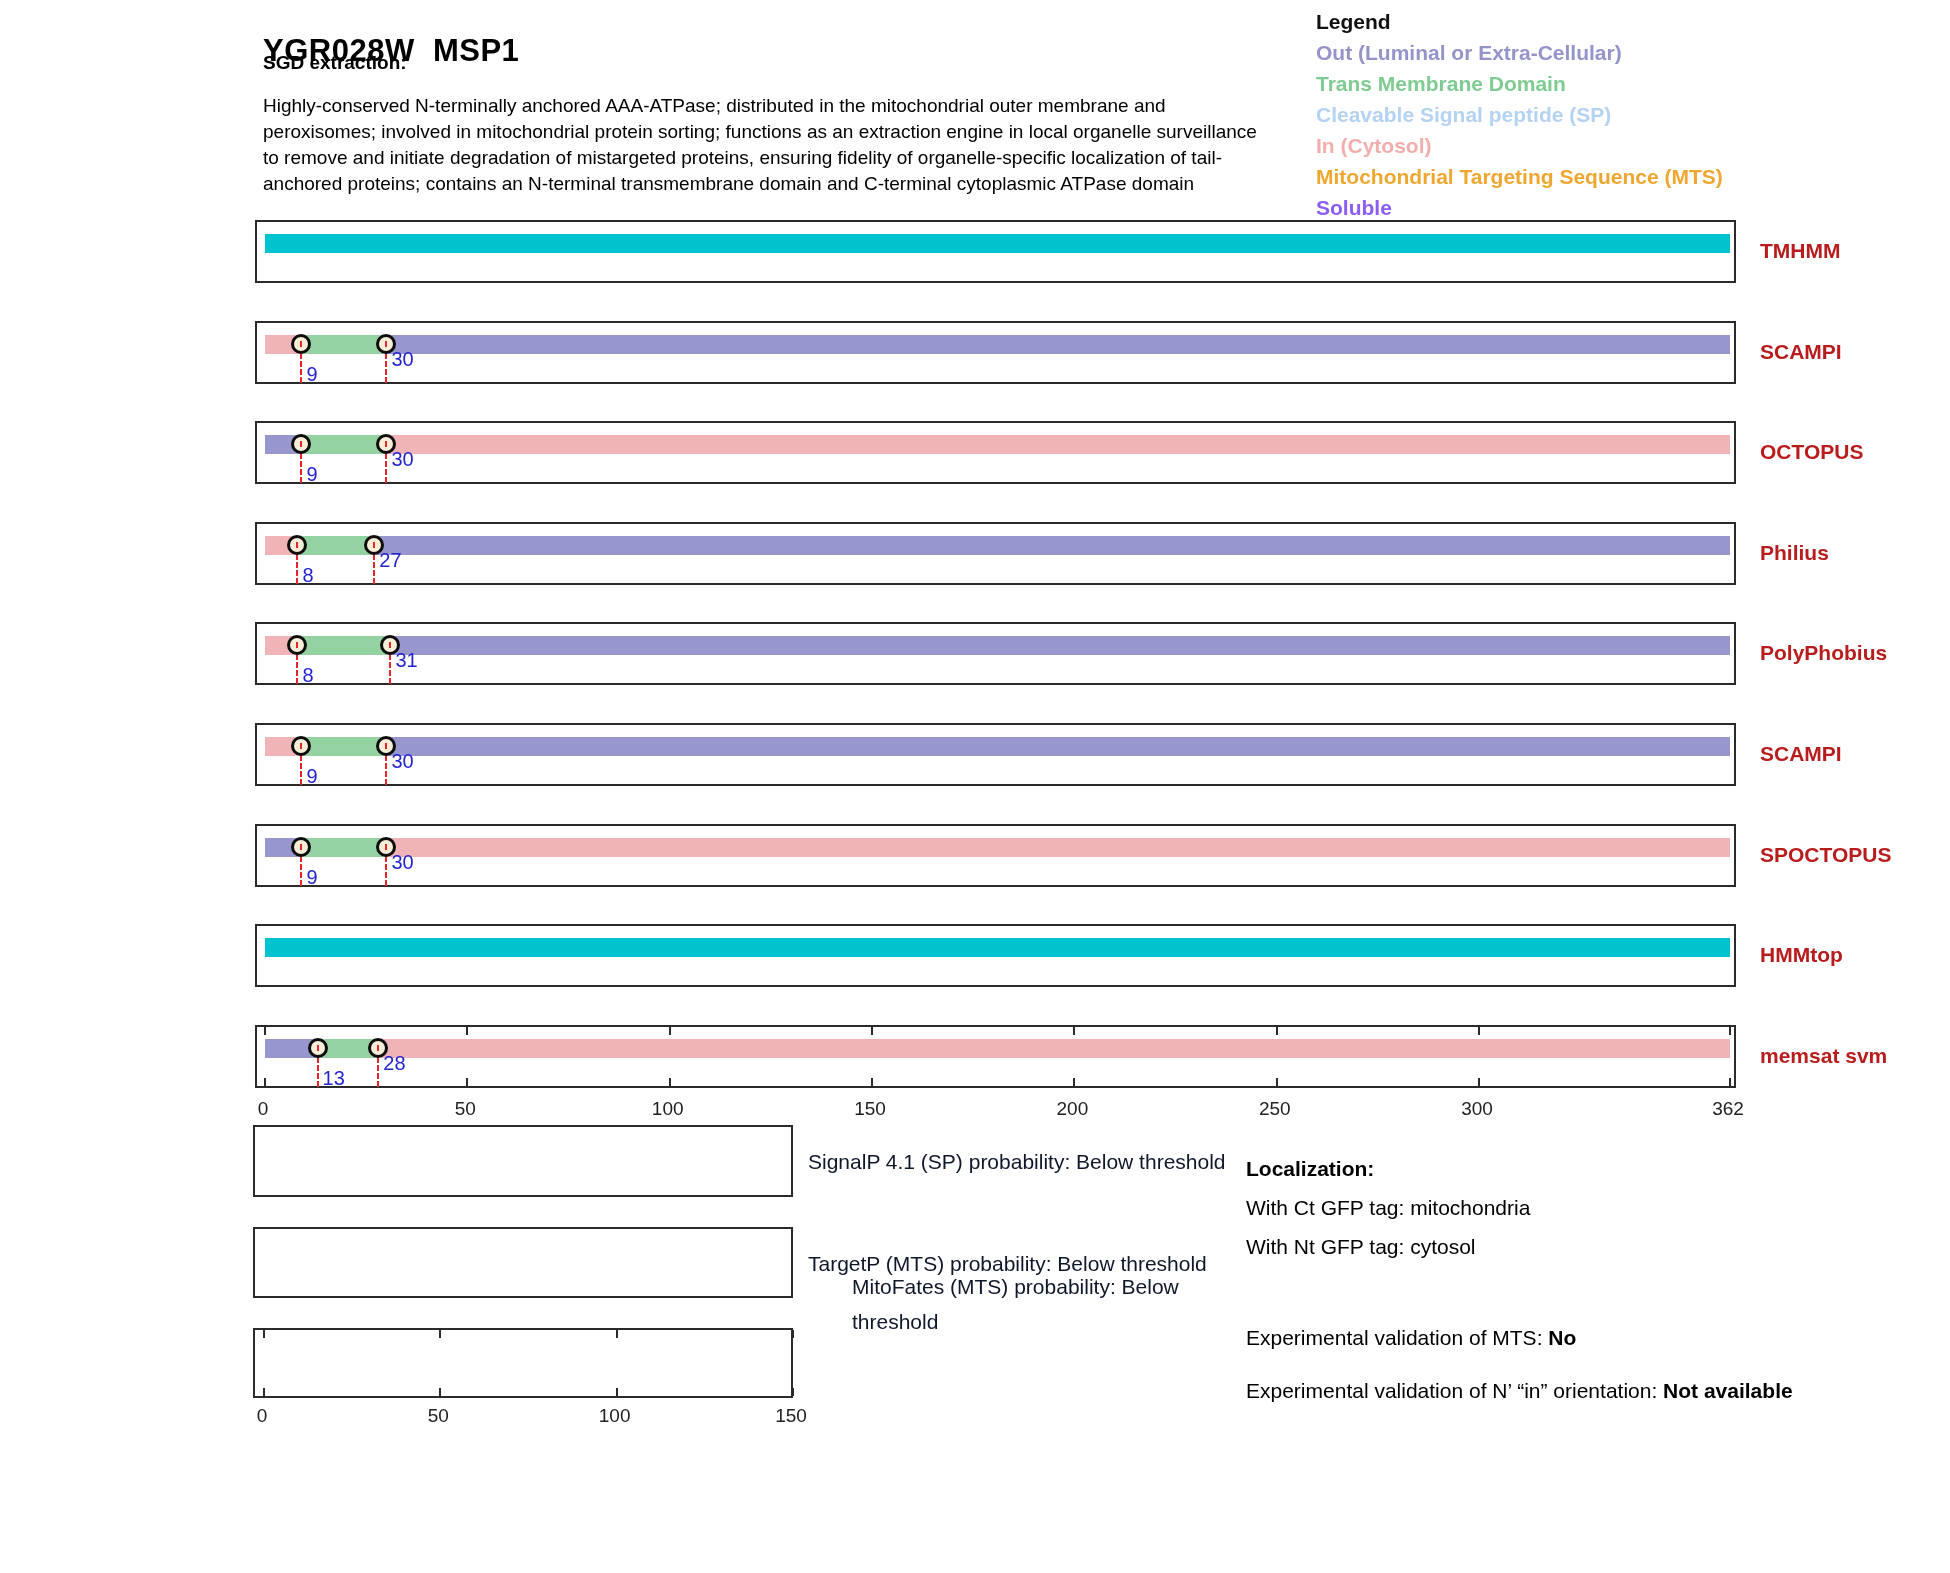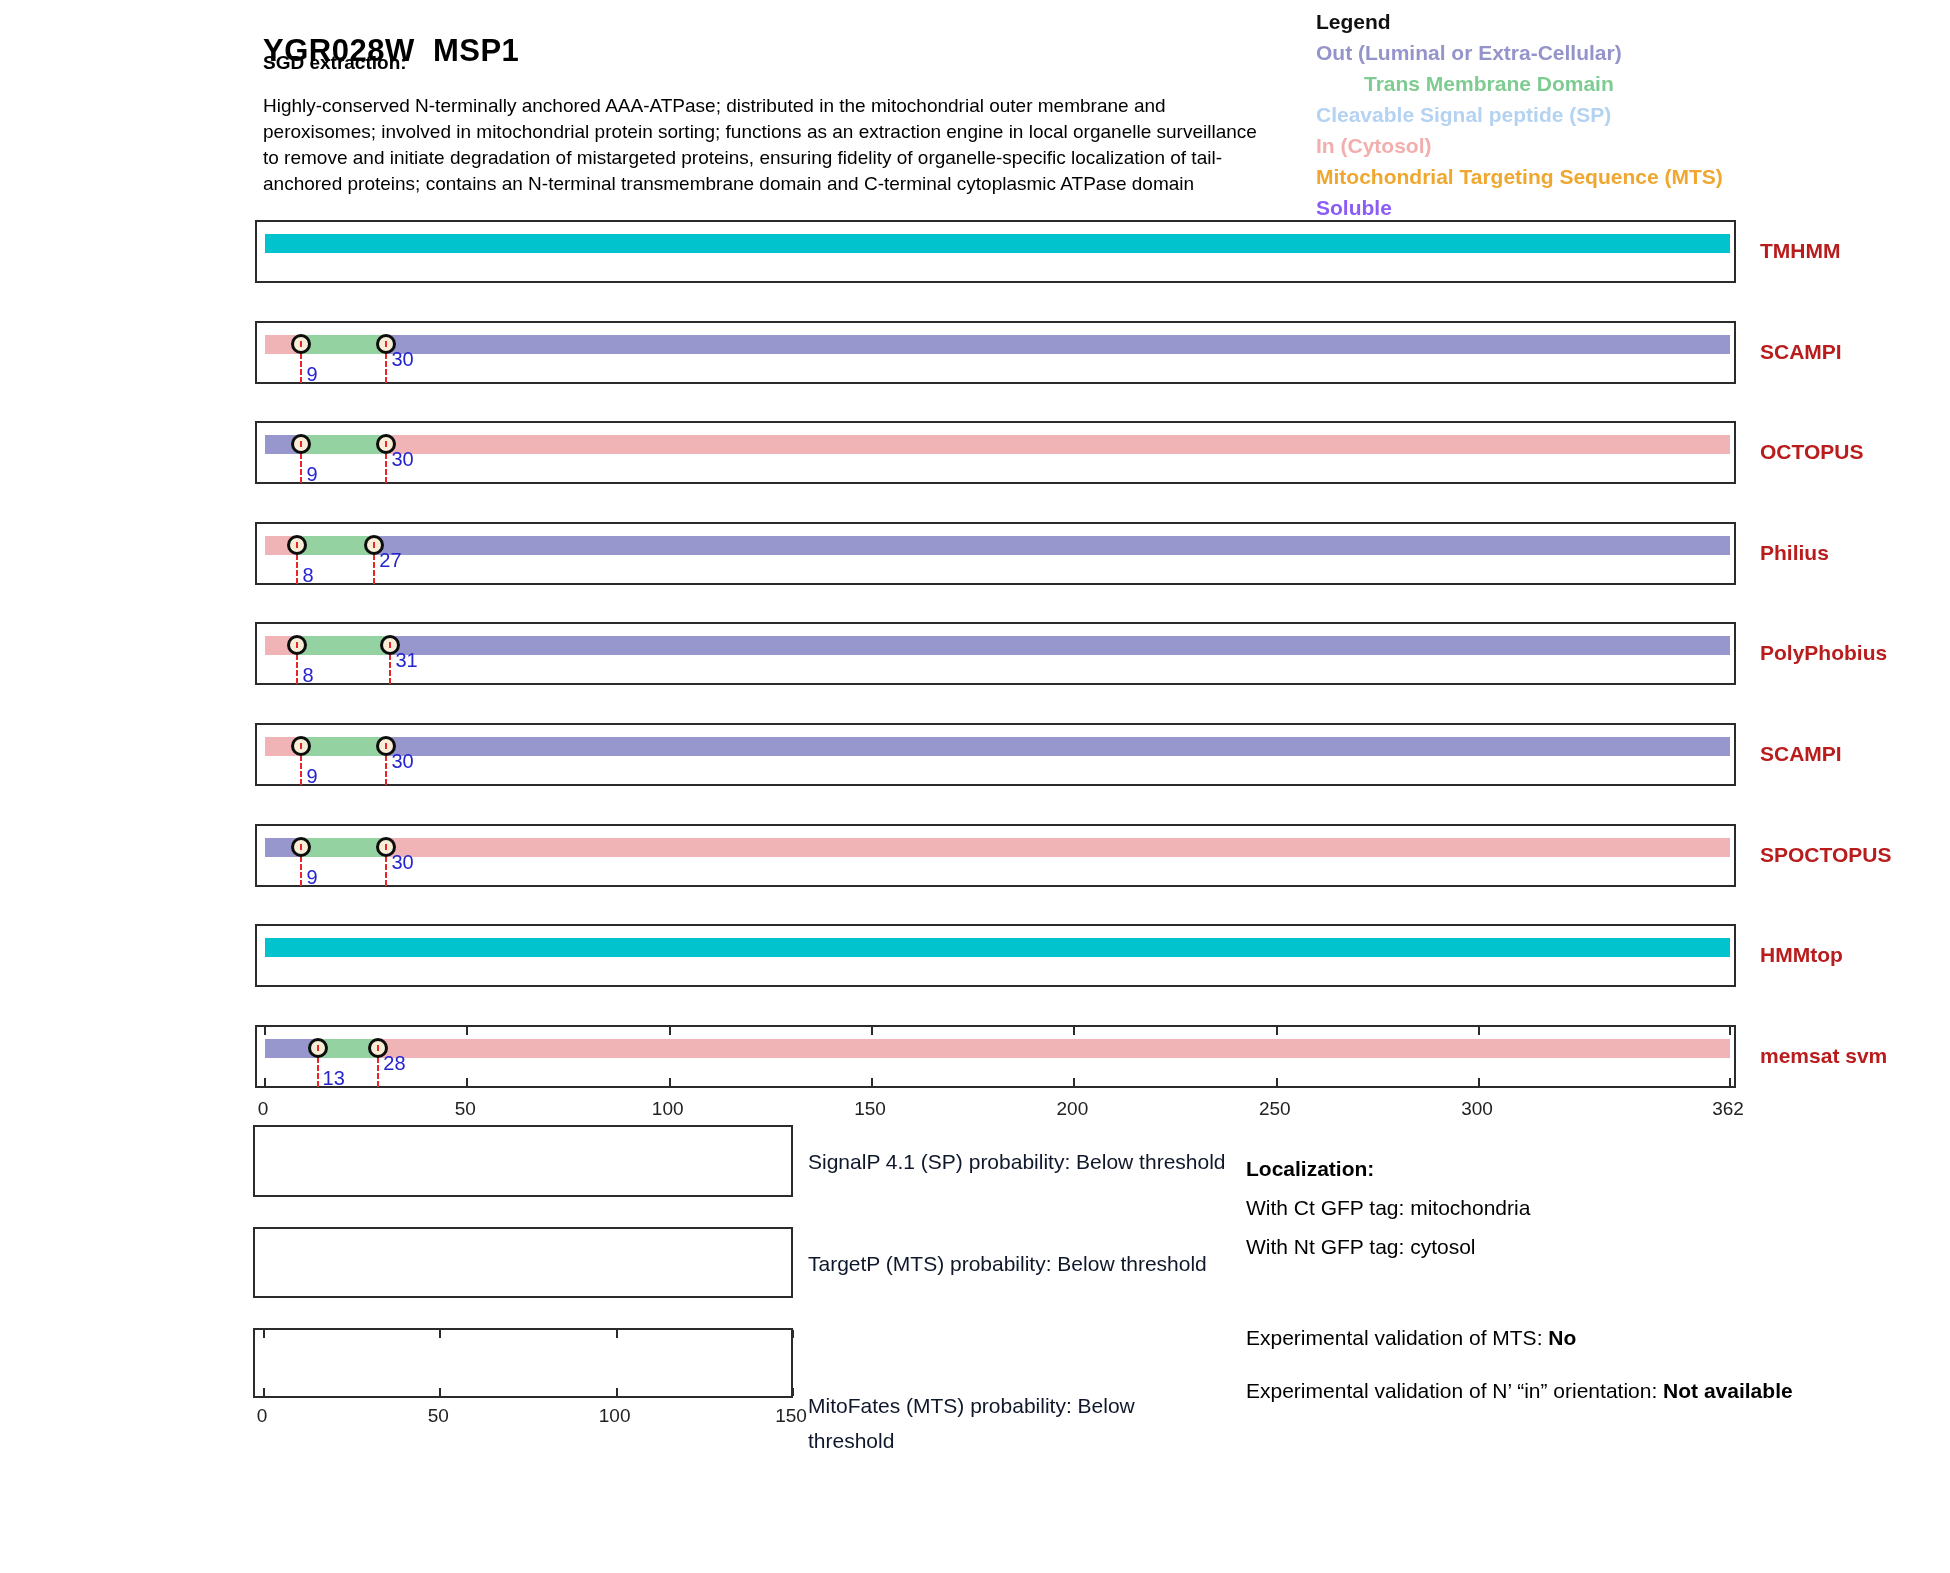--- a/index.html
+++ b/index.html
@@ -76,21 +76,21 @@
 <body>
 
 <h1 class="title">YGR028W  MSP1</h1>
 <div class="sgd-label">SGD extraction:</div>
 <p class="description">Highly-conserved N-terminally anchored AAA-ATPase; distributed in the mitochondrial outer membrane and peroxisomes; involved in mitochondrial protein sorting; functions as an extraction engine in local organelle surveillance to remove and initiate degradation of mistargeted proteins, ensuring fidelity of organelle-specific localization of tail-anchored proteins; contains an N-terminal transmembrane domain and C-terminal cytoplasmic ATPase domain</p>
 
 <div class="legend">
   <div class="legend-line">Legend</div>
   <div id="legend-items">
       <div class="legend-line" style="color: rgb(148, 148, 203);">Out (Luminal or Extra-Cellular)</div>
-      <div class="legend-line" style="color: rgb(127, 204, 146); margin-left: 48px;">Trans Membrane Domain</div>
+      <div class="legend-line" style="color: rgb(127, 204, 146);">Trans Membrane Domain</div>
       <div class="legend-line" style="color: rgb(180, 210, 241);">Cleavable Signal peptide (SP)</div>
       <div class="legend-line" style="color: rgb(242, 174, 172);">In (Cytosol)</div>
       <div class="legend-line" style="color: rgb(239, 167, 47);">Mitochondrial Targeting Sequence (MTS)</div>
       <div class="legend-line" style="color: #8b5cf6;">Soluble</div>
     </div>
 </div>
 
 <div id="tracks">
     <div class="track-box" style="top: 220px;">
       <div class="bar-seg" style="left: 8px; width: 1465px; background: rgb(0, 195, 205);"></div>
@@ -247,21 +247,21 @@
     <div class="prob-box" style="top: 1328px; height: 70px;">
       <div class="ruler-tick" style="left: 8px; top: 0px;"></div>
       <div class="ruler-tick" style="left: 8px; top: 58px;"></div>
       <div class="ruler-tick" style="left: 184px; top: 0px;"></div>
       <div class="ruler-tick" style="left: 184px; top: 58px;"></div>
       <div class="ruler-tick" style="left: 361px; top: 0px;"></div>
       <div class="ruler-tick" style="left: 361px; top: 58px;"></div>
       <div class="ruler-tick" style="left: 537px; top: 0px;"></div>
       <div class="ruler-tick" style="left: 537px; top: 58px;"></div>
     </div>
-    <div class="prob-label" style="width: 330px; top: 1388px;">MitoFates (MTS) probability: Below threshold</div>
+    <div class="prob-label" style="width: 330px; top: 1269px; margin-left: 44px;">MitoFates (MTS) probability: Below threshold</div>
     <div class="axis-label" style="left: 262px; top: 1405px;">0</div>
     <div class="axis-label" style="left: 438.333px; top: 1405px;">50</div>
     <div class="axis-label" style="left: 614.667px; top: 1405px;">100</div>
     <div class="axis-label" style="left: 791px; top: 1405px;">150</div>
   </div>
 
 <div class="loc">
   <p class="loc-title">Localization:</p>
   <p class="loc-line">With Ct GFP tag: mitochondria</p>
   <p class="loc-line">With Nt GFP tag: cytosol</p>

